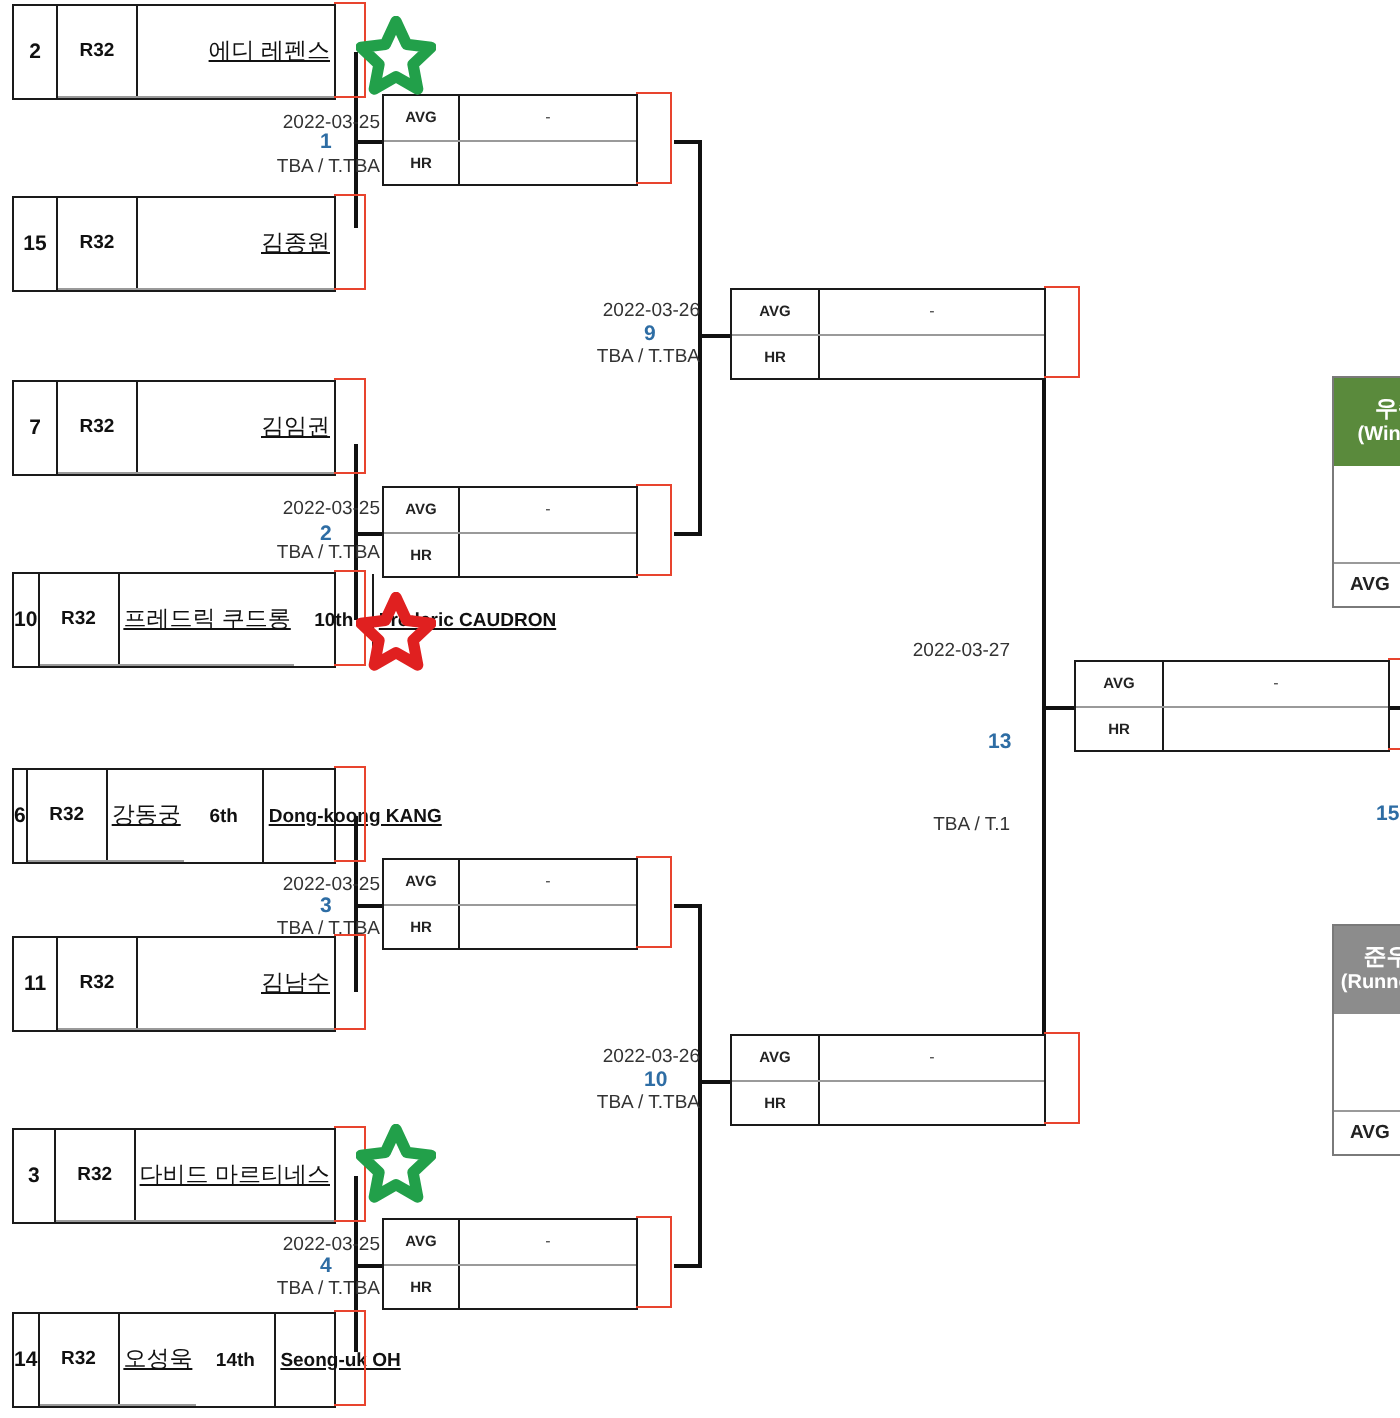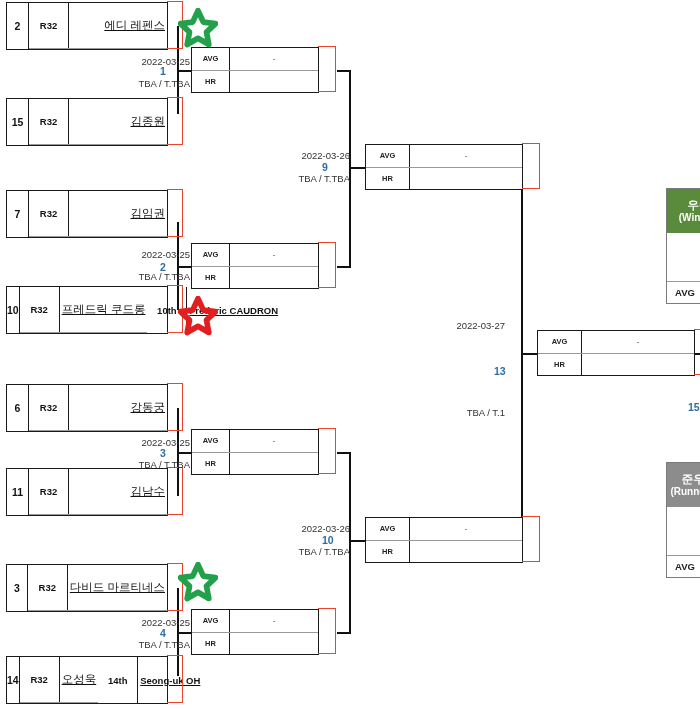--- a/index.html
+++ b/index.html
@@ -223,20 +223,24 @@
     <div class="stub"></div>
   </div>
 
   <div class="player" style="left:6px;top:384px;">
     <div class="seed">6</div>
     <div class="rows">
       <div class="rw top">
         <div class="rnd">R32</div>
         <div class="nm kor">강동궁</div>
       </div>
+      <div class="rw">
+        <div class="rnd">6th</div>
+        <div class="nm eng">Dong-koong KANG</div>
+      </div>
     </div>
     <div class="stub"></div>
   </div>
 
   <div class="player" style="left:6px;top:468px;">
     <div class="seed">11</div>
     <div class="rows">
       <div class="rw top">
         <div class="rnd">R32</div>
         <div class="nm kor">김남수</div>

